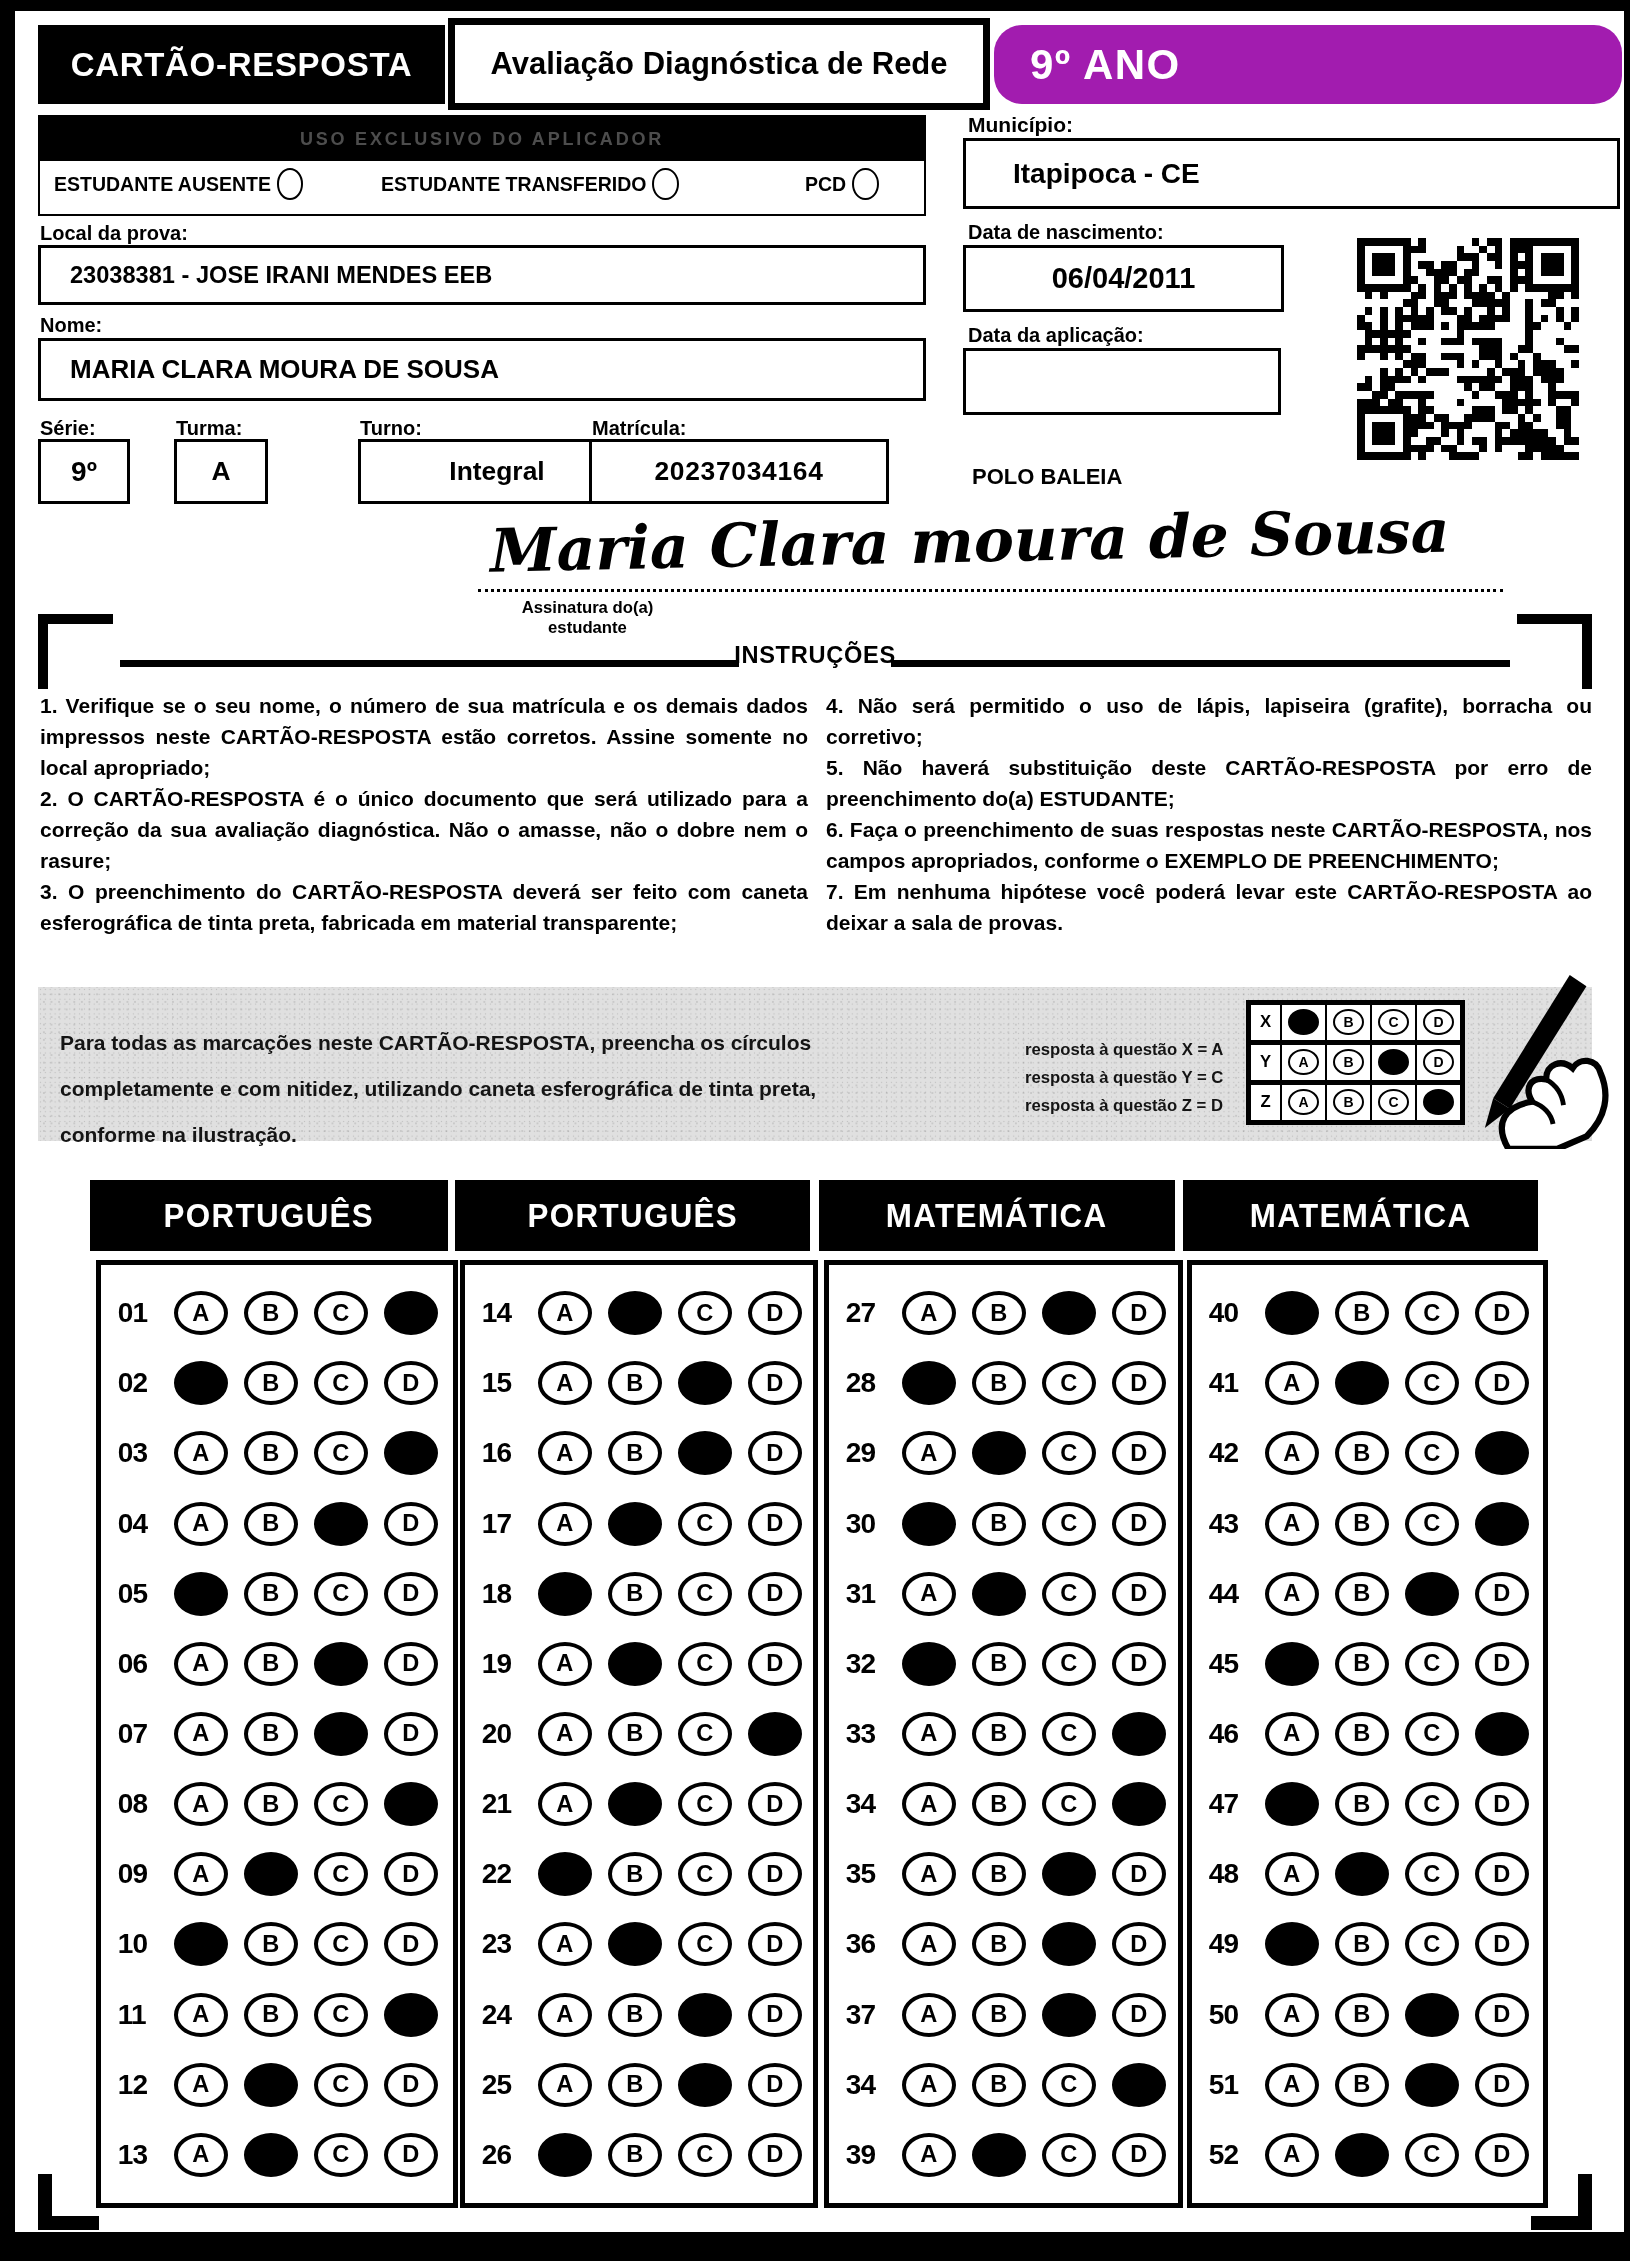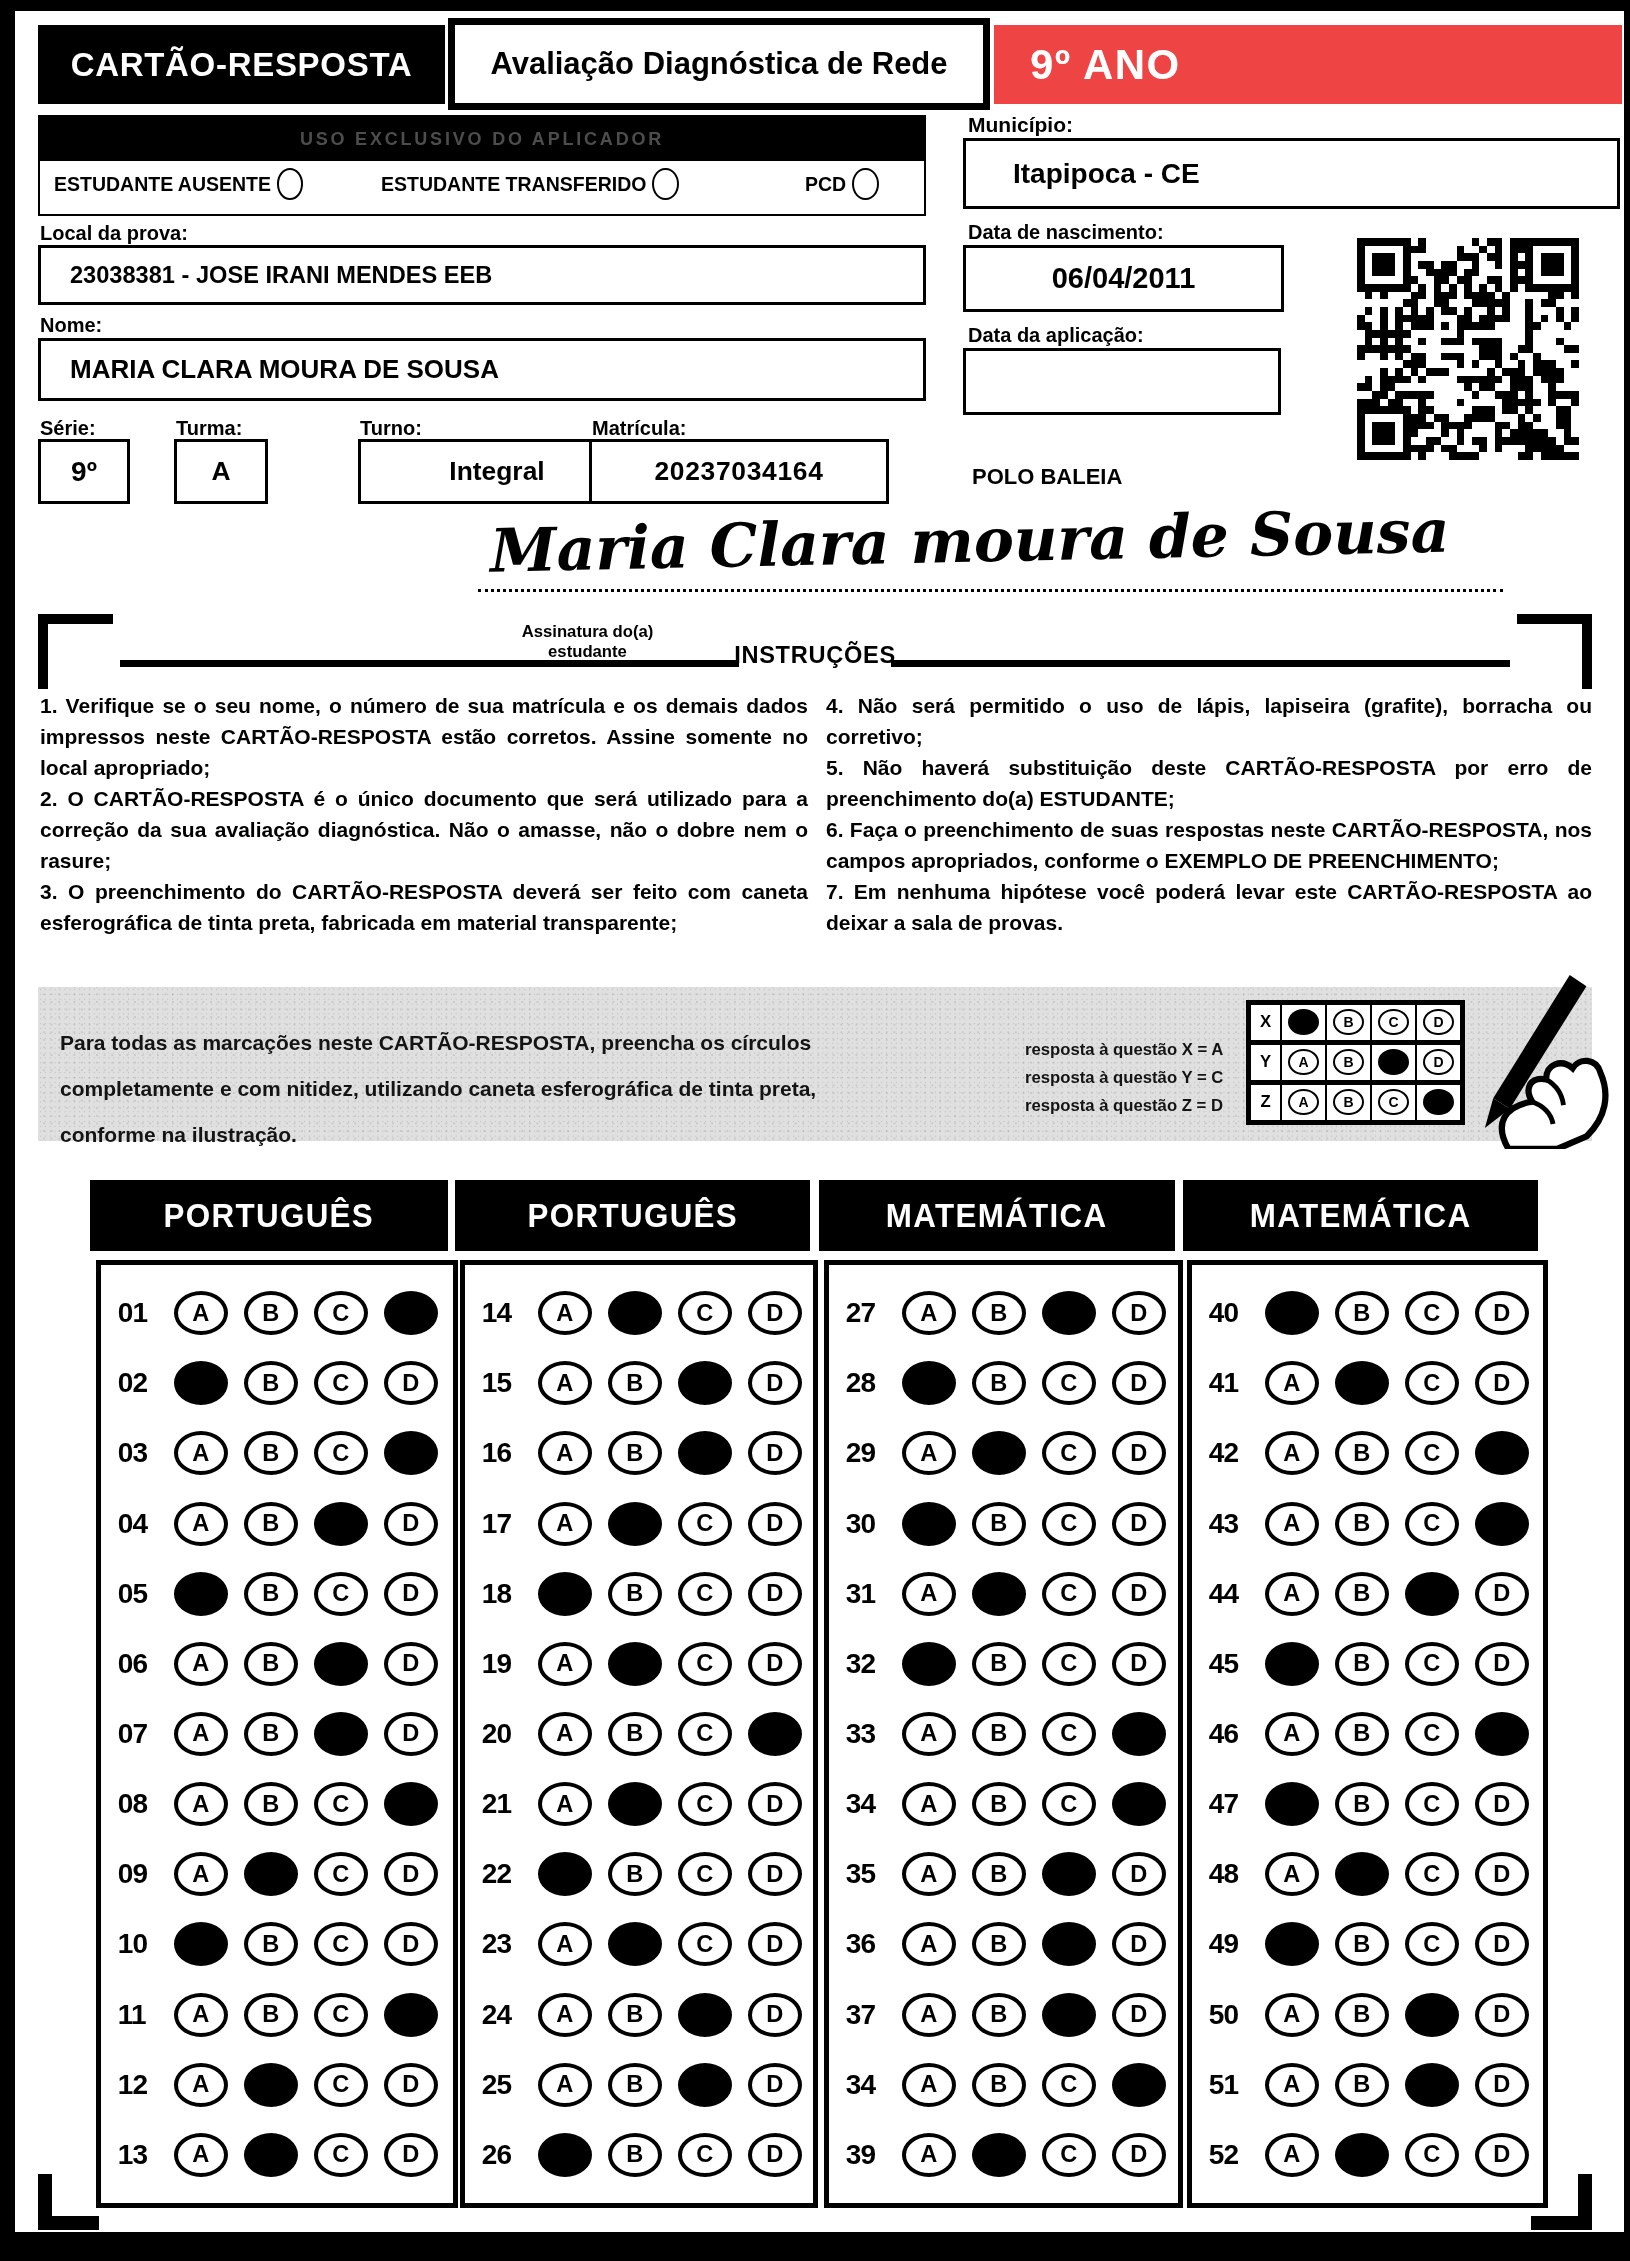--- a/index.html
+++ b/index.html
@@ -10,22 +10,22 @@
   .box{position:absolute;box-sizing:border-box;border:3.5px solid #000;background:#fff;}
   .lbl{position:absolute;font-weight:bold;font-size:20px;white-space:nowrap;}
   .val{display:flex;align-items:center;font-weight:bold;height:100%;}
   .center{justify-content:center;}
 
   
   .h-cartao{left:38px;top:25px;width:407px;height:79px;background:#000;color:#fff;
             display:flex;align-items:center;justify-content:center;font-size:33px;font-weight:bold;letter-spacing:0.7px;}
   .h-aval{left:448px;top:18px;width:542px;height:92px;border:7px solid #000;background:#fff;
           display:flex;align-items:center;justify-content:center;font-size:31px;font-weight:bold;}
-  .h-ano{left:994px;top:25px;width:628px;height:79px;background:#ef4444;color:#fff;
-         display:flex;align-items:center;font-size:42px;font-weight:bold;padding-left:36px;letter-spacing:1.4px;}
+  .h-ano{left:994px;top:25px;width:628px;height:79px;background:#a21caf;color:#fff;
+         display:flex;align-items:center;font-size:42px;font-weight:bold;padding-left:36px;letter-spacing:1.4px;border-radius:28px;}
 
   
   .ap-box{left:38px;top:115px;width:888px;height:101px;border:2.8px solid #000;background:#fff;}
   .ap-bar{position:absolute;left:0;top:0;right:0;height:44px;background:#000;color:#4d4d4d;
           display:flex;align-items:center;justify-content:center;font-weight:bold;font-size:18px;letter-spacing:2.8px;}
   .chk{position:absolute;top:67px;display:flex;align-items:center;gap:6px;transform:translateY(-50%);}
   .chk-label{font-weight:bold;font-size:19.5px;white-space:nowrap;}
   .chk-circle{width:26.4px;height:32px;border:2.8px solid #000;border-radius:50%;box-sizing:border-box;background:#fff;}
 
   
@@ -53,21 +53,21 @@
   .ex-cell:last-child{border-right:none;}
   .ex-bub{width:31px;height:26.4px;border:2.8px solid #000;border-radius:50%;box-sizing:border-box;
           display:flex;align-items:center;justify-content:center;font-size:14px;font-weight:bold;background:#fff;}
   .ex-bub.filled{background:#000;color:transparent;}
   .hand-svg{position:absolute;left:1366px;top:-12.5px;width:209px;height:174px;}
 
   
   .sig-line{position:absolute;left:478px;top:528px;width:1025px;height:61px;border-bottom:3.5px dotted #000;}
   .sig-text{position:absolute;left:490px;top:505px;width:1022px;font-family:"DejaVu Serif",serif;
             font-style:italic;font-weight:bold;font-size:60px;white-space:nowrap;transform:rotate(-1.2deg);}
-  .sig-label{position:absolute;left:480px;top:598px;width:215px;text-align:center;font-size:16.7px;font-weight:bold;margin-top:24px;}
+  .sig-label{position:absolute;left:480px;top:598px;width:215px;text-align:center;font-size:16.7px;font-weight:bold;}
 
   
   .ahead{position:absolute;top:1180px;height:71px;background:#000;color:#fff;
          display:flex;align-items:center;justify-content:center;font-size:33px;font-weight:bold;letter-spacing:1.4px;}
   .ahead span{transform:scaleX(.95);}
   .abox{position:absolute;top:1260px;height:938px;border:5.6px solid #000;background:#fff;
         display:flex;flex-direction:column;justify-content:space-evenly;}
   .arow{display:flex;align-items:center;padding-left:16.7px;gap:16px;}
   .qnum{width:40px;font-size:28px;font-weight:bold;letter-spacing:-0.7px;}
   .bub{width:54px;height:44px;border:4.9px solid #000;border-radius:50%;box-sizing:border-box;flex:none;

